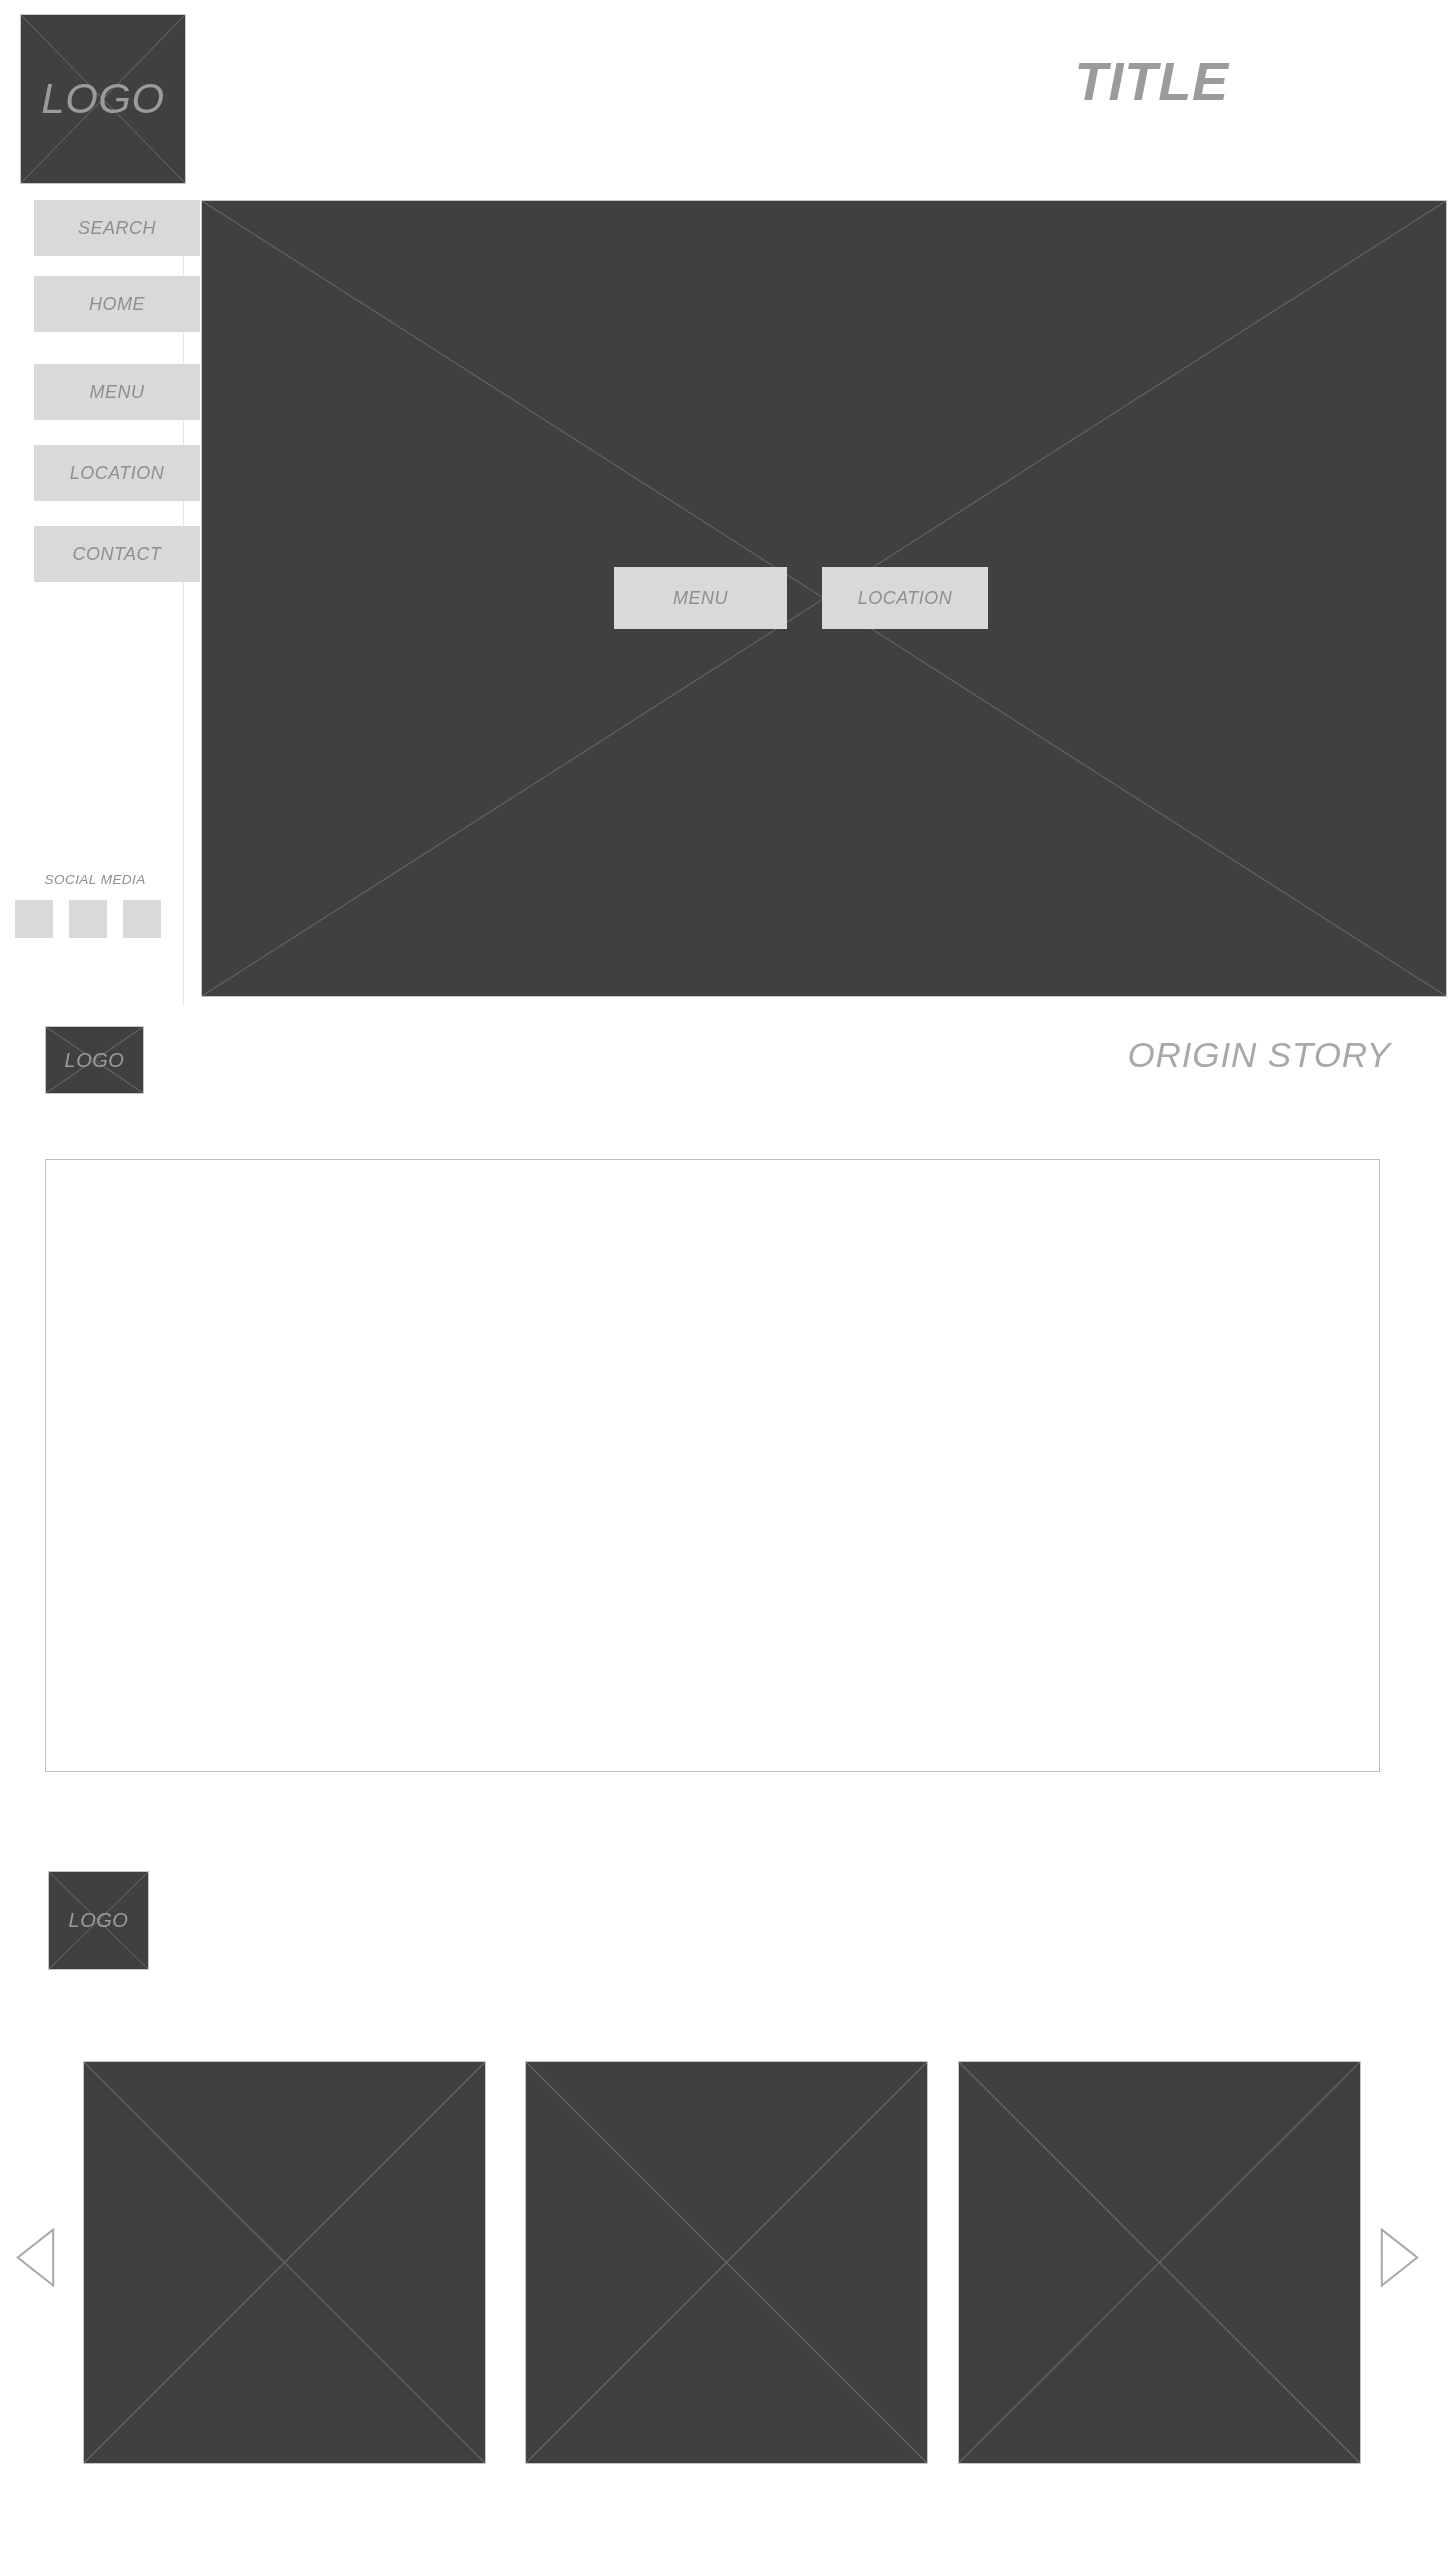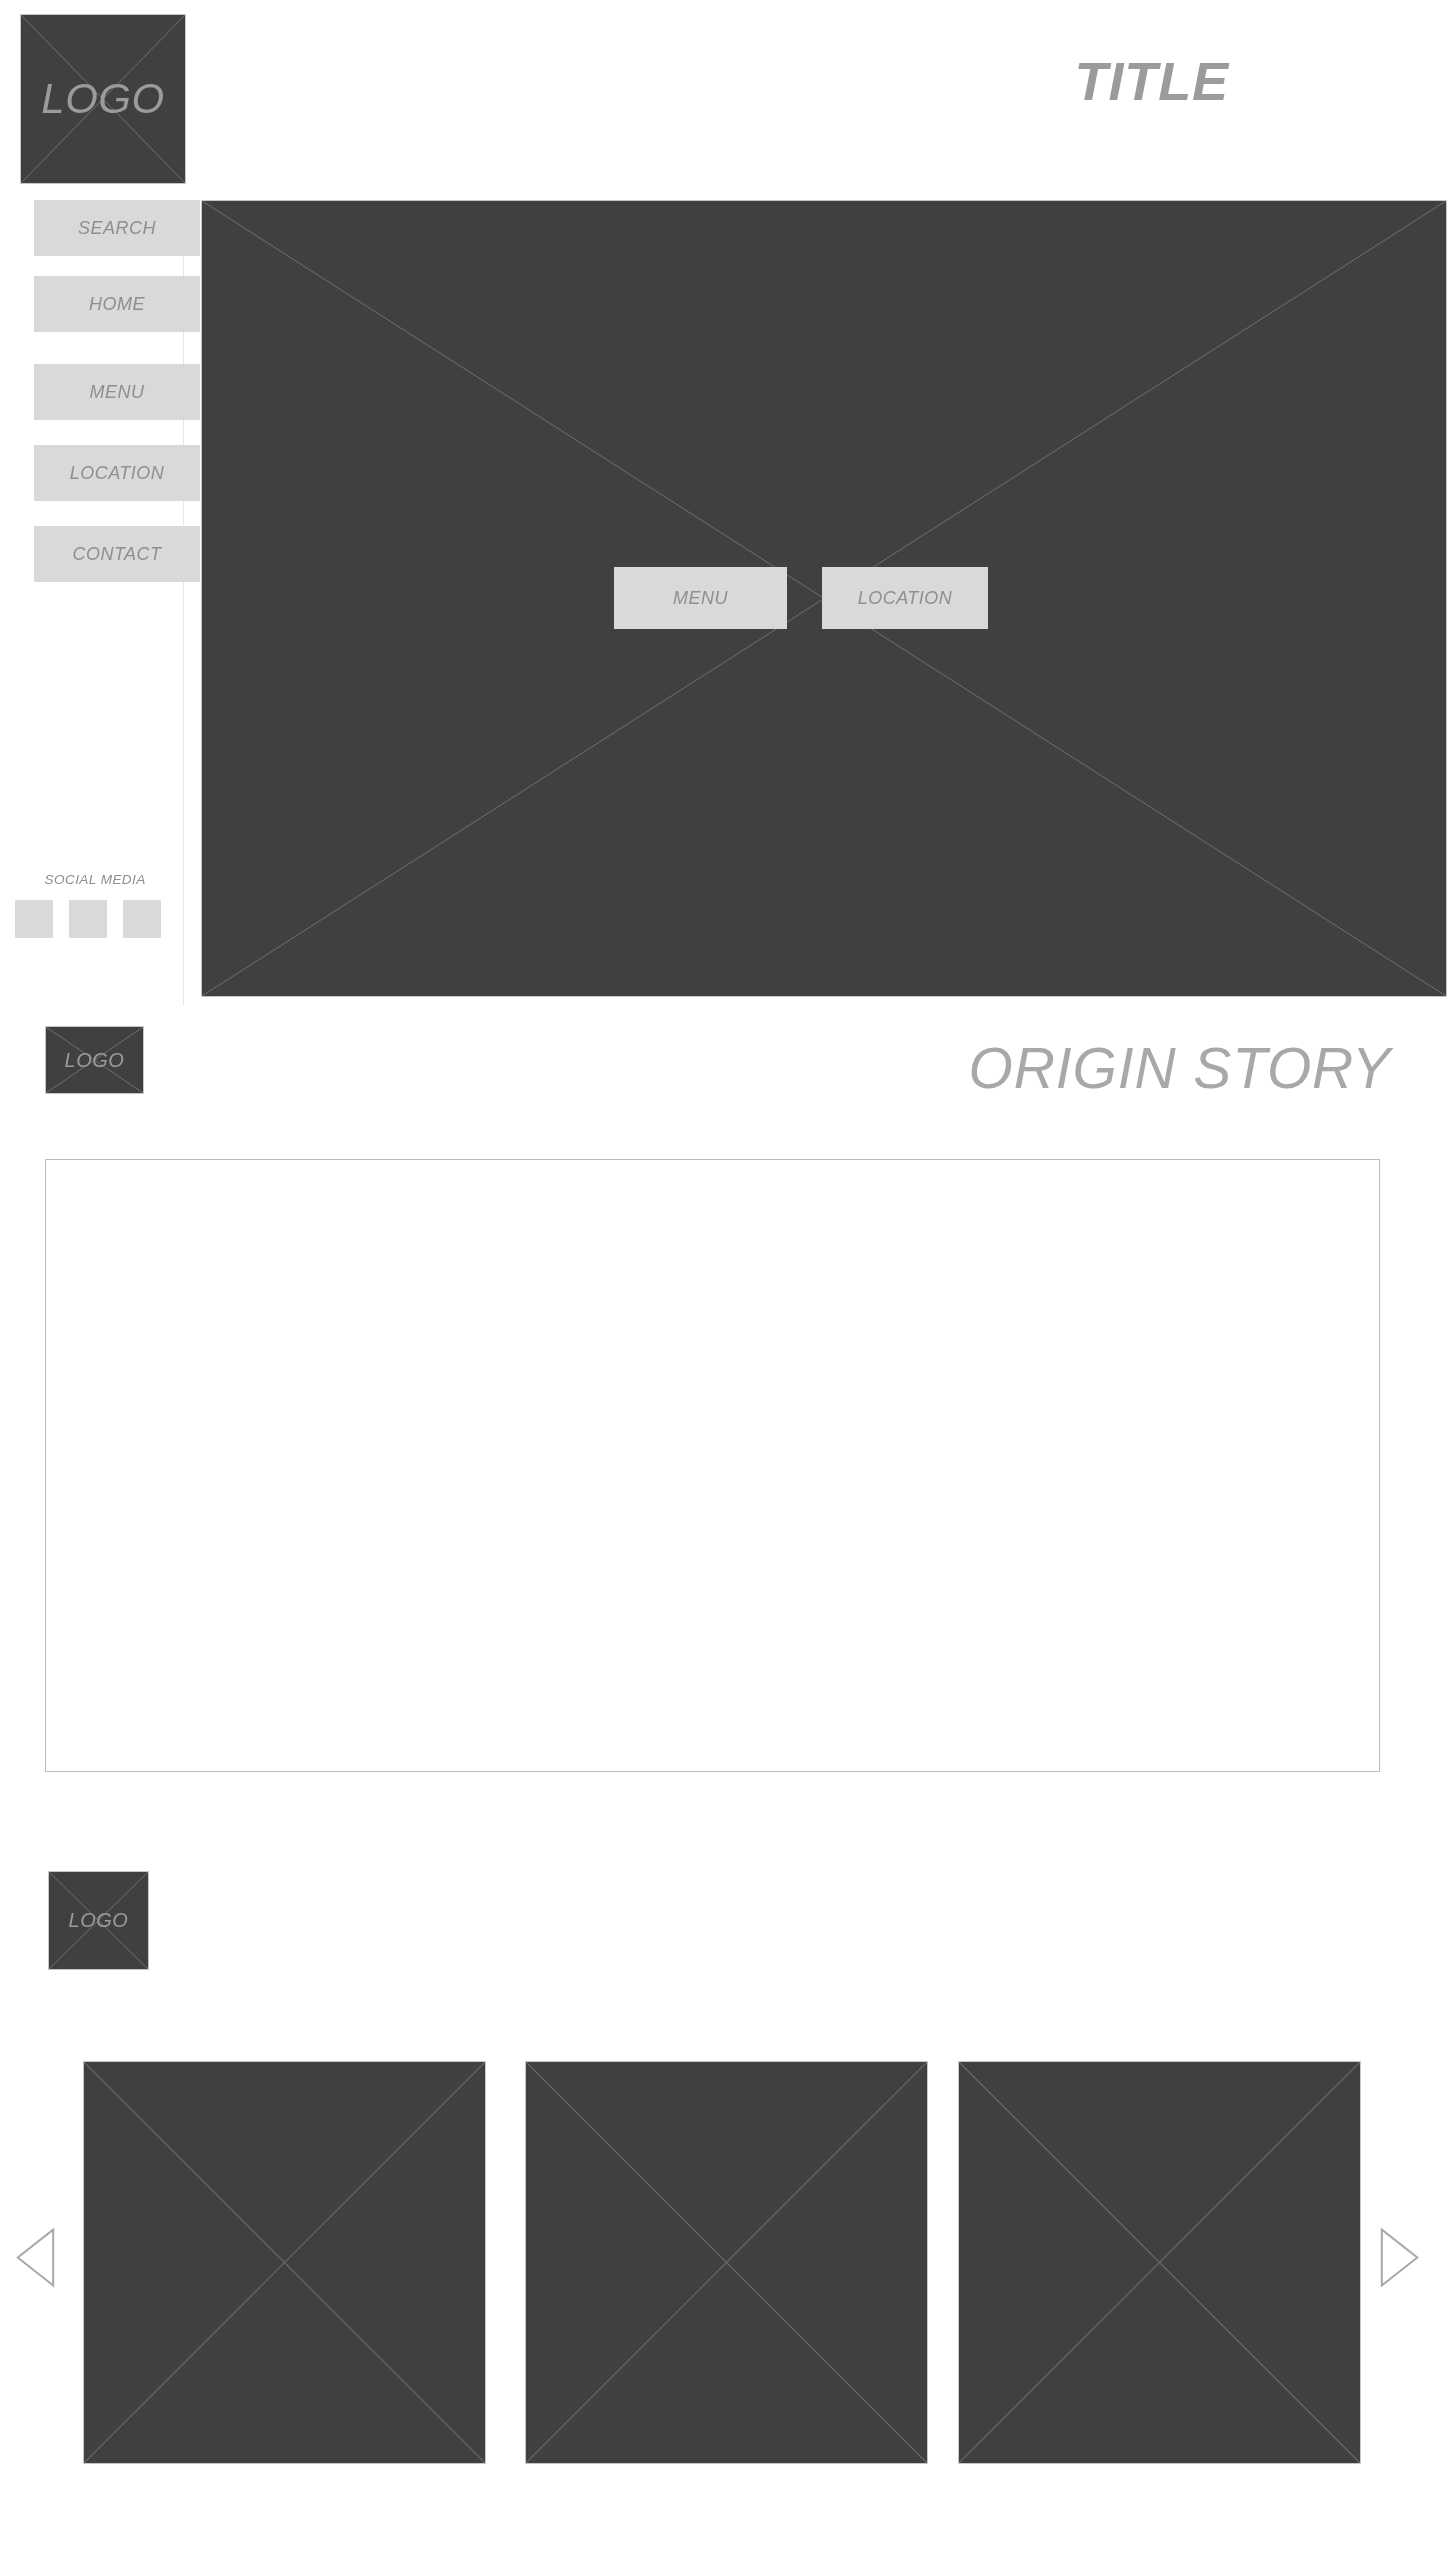--- a/index.html
+++ b/index.html
@@ -182,21 +182,21 @@
   .hero-cta.left  { left: 614px; top: 567px; width: 173px; }
   .hero-cta.right { left: 822px; top: 567px; width: 166px; }
 
   
   .origin-title {
     position: absolute;
     left: 632px;
     top: 1035px;
     width: 759px;
     text-align: right;
-    font-size: 57px;
+    font-size: 35px;
     font-style: italic;
     color: #a8a8a8;
     letter-spacing: 0.9px;
   }
 
   .story-box {
     position: absolute;
     left: 45px;
     top: 1159px;
     width: 1335px;

